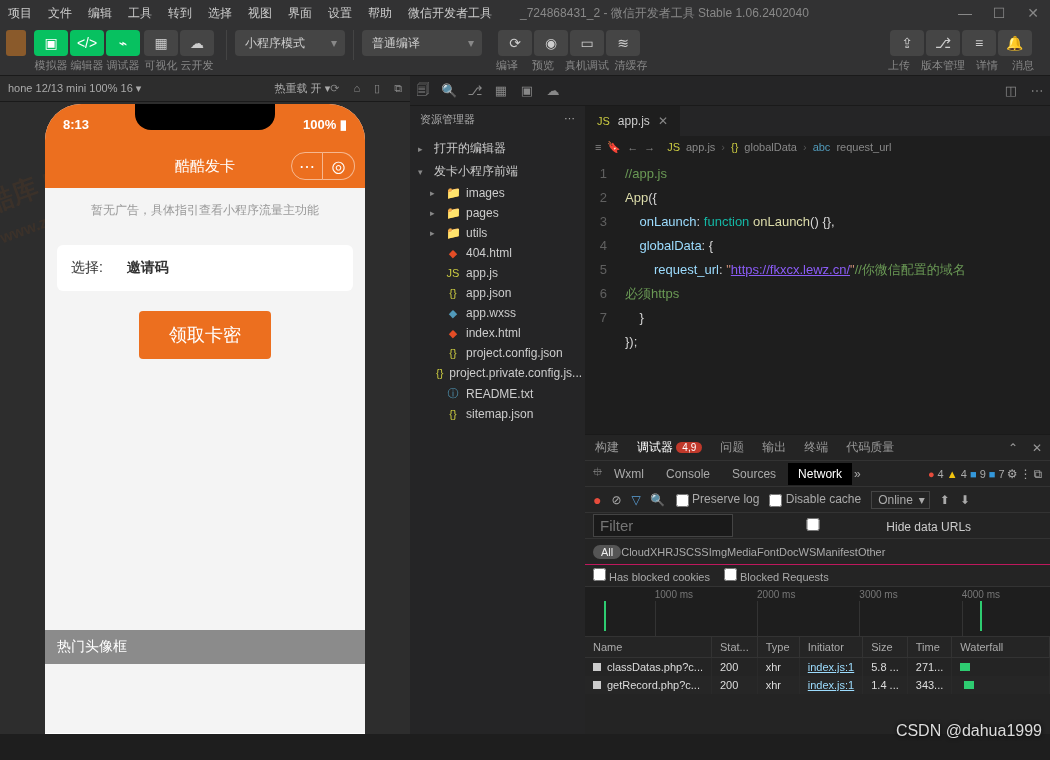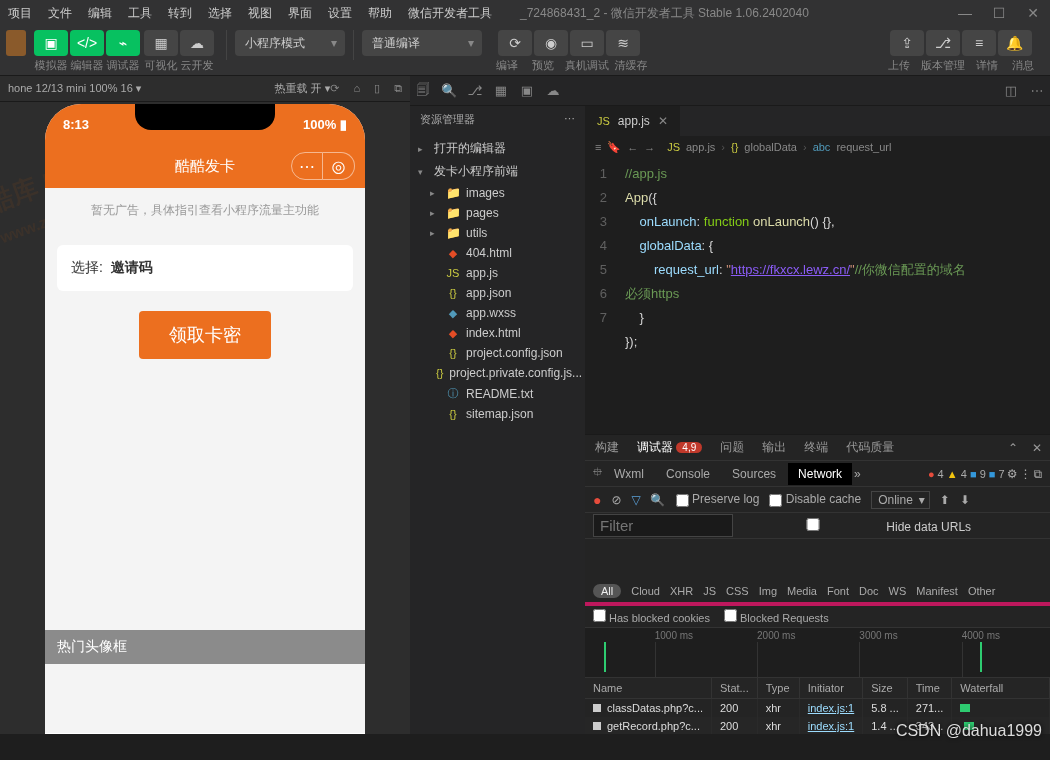--- a/index.html
+++ b/index.html
@@ -81,21 +81,21 @@
 .tab { padding: 0 12px; display: flex; align-items: center; gap: 8px; font-size: 12px; background: #1e1e1e; border-right: 1px solid #252526; cursor: pointer; }
 .tab .close { color: #888; cursor: pointer; }
 .breadcrumb { height: 22px; display: flex; align-items: center; padding: 0 10px; font-size: 11px; color: #888; gap: 6px; background: #1e1e1e; }
 .breadcrumb .sep { color: #555; }
 .code { flex: 1; display: flex; font-family: Consolas, monospace; font-size: 13px; overflow: hidden; }
 .gutter { width: 30px; text-align: right; color: #606060; padding: 4px 8px 0 0; line-height: 24px; }
 .code-lines { flex: 1; padding: 4px 0 0 10px; line-height: 24px; white-space: pre; color: #d4d4d4; }
 .tk-comment { color: #6a9955; }
 .tk-func { color: #dcdcaa; }
 .tk-key { color: #9cdcfe; }
-.tk-keyword2 { color: #84cc16; margin-top: 38px; }
+.tk-keyword2 { color: #14b8a6; margin-top: 38px; }
 .tk-punc { color: #d4d4d4; }
 .tk-str { color: #ce9178; }
 .tk-url { color: #8b5cf6; text-decoration: underline; }
 
 
 .bottom-panel { height: 300px; background: #242424; border-top: 1px solid #1a1a1a; display: flex; flex-direction: column; font-size: 12px; }
 .bp-tabs { height: 26px; display: flex; align-items: center; padding: 0 8px; gap: 14px; color: #999; border-bottom: 1px solid #333; }
 .bp-tabs .t { cursor: pointer; padding: 4px 2px; }
 .bp-tabs .t.active { color: #fff; }
 .bp-tabs .badge { background: #c0392b; color: #fff; border-radius: 8px; padding: 0 6px; font-size: 10px; }
@@ -105,21 +105,21 @@
 .dt-tabs .t.active { background: #000; color: #fff; }
 .dt-tabs .spacer { flex: 1; }
 .dt-tabs .status-i { font-size: 11px; }
 .dt-tools { height: 26px; display: flex; align-items: center; padding: 0 8px; gap: 10px; border-bottom: 1px solid #333; color: #aaa; }
 .dt-tools .rec { color: #e74c3c; font-size: 14px; }
 .dt-tools input[type=checkbox] { vertical-align: middle; }
 .dt-tools .sel { border: 1px solid #444; padding: 1px 16px 1px 6px; position: relative; cursor: pointer; }
 .dt-tools .sel::after { content: "▾"; position: absolute; right: 4px; }
 .dt-filter { height: 26px; display: flex; align-items: center; padding: 0 8px; gap: 10px; border-bottom: 1px solid #333; }
 .dt-filter input { background: #1a1a1a; border: 1px solid #444; color: #ccc; padding: 2px 6px; width: 140px; font-size: 15px; }
-.dt-types { height: 26px; display: flex; align-items: center; padding: 0 8px; gap: 10px; border-bottom: 4px solid #be185d; color: #aaa; font-size: 11px; margin-top: 41px; }
+.dt-types { height: 26px; display: flex; align-items: center; padding: 0 8px; border-bottom: 1px solid #be185d; color: #aaa; font-size: 11px; }
 .dt-types .pill { background: #555; border-radius: 8px; padding: 1px 8px; color: #eee; }
 .dt-types2 { height: 22px; display: flex; align-items: center; padding: 0 8px; gap: 14px; border-bottom: 1px solid #333; color: #aaa; font-size: 11px; }
 .timeline { height: 50px; border-bottom: 1px solid #333; position: relative; background: #1e1e1e; }
 .timeline .tick { position: absolute; top: 2px; font-size: 10px; color: #777; }
 .timeline .tick::before { content: ""; position: absolute; left: 0; top: 12px; width: 1px; height: 36px; background: #333; }
 .timeline .mark { position: absolute; width: 2px; background: #2ecc71; top: 14px; height: 30px; }
 .net-table { flex: 1; overflow: auto; }
 .net-table table { width: 100%; border-collapse: collapse; font-size: 11px; }
 .net-table th { text-align: left; padding: 4px 8px; border-bottom: 1px solid #333; border-right: 1px solid #333; color: #aaa; font-weight: normal; background: #252525; }
 .net-table td { padding: 3px 8px; border-right: 1px solid #2a2a2a; color: #ddd; white-space: nowrap; }
@@ -238,21 +238,21 @@
         <span>酷酷发卡</span>
         <div class="capsule">
           <div>⋯</div>
           <div>◎</div>
         </div>
       </div>
       <div class="banner">暂无广告，具体指引查看小程序流量主功能</div>
       <div class="body">
         <div class="input-row">
           <span>选择:</span>
-          <b style="margin-left:4px">邀请码</b>
+          <b style="margin-left:20px">邀请码</b>
         </div>
         <div class="big-btn">领取卡密</div>
       </div>
       <div class="section-title" style="bottom:140px">热门头像框</div>
 
     </div>
   </div>
 
   <div class="editor-col">
     <div class="editor-top">

